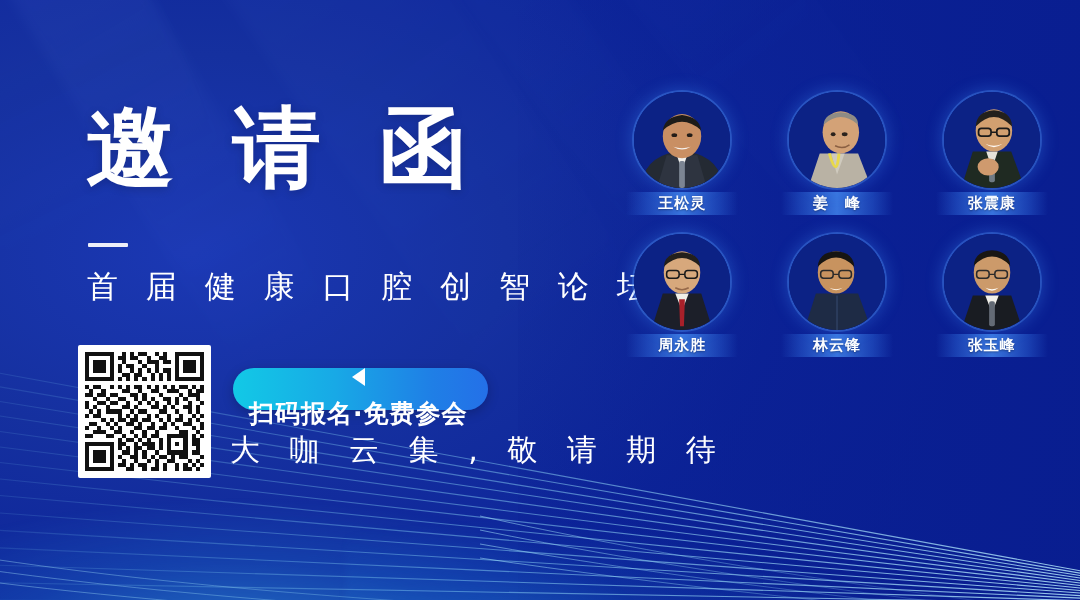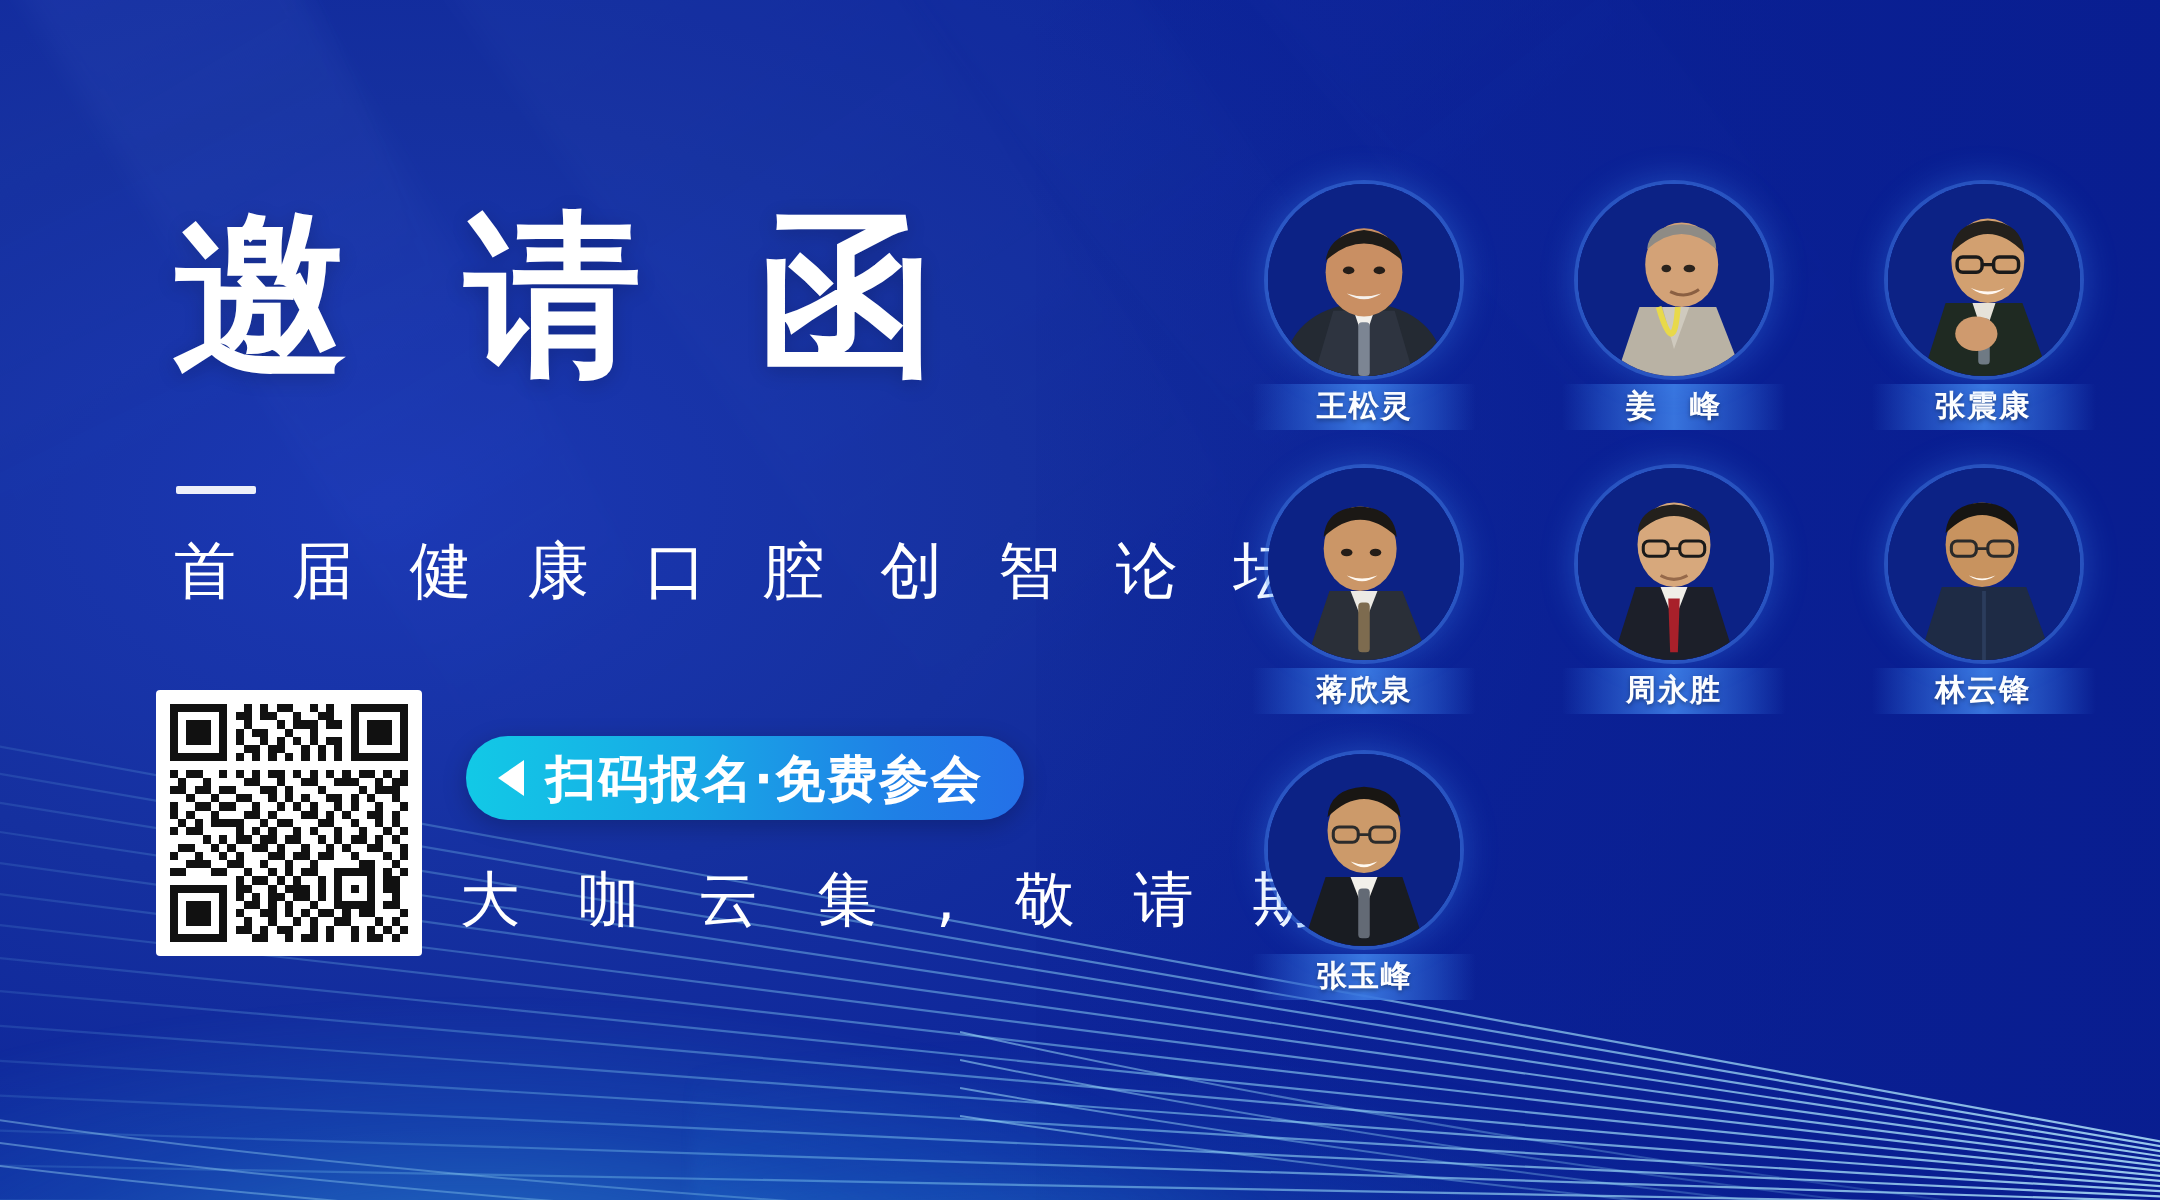--- a/index.html
+++ b/index.html
@@ -103,20 +103,21 @@
 
   .cta-btn {
     position: absolute; left: 155px; top: 368px;
     height: 42px; padding: 0 20px 0 16px;
     display: flex; align-items: center; gap: 11px;
     border-radius: 21px;
     background: linear-gradient(90deg, #12c9e6 0%, #18a9e6 40%, #1f7fe6 78%, #2470e8 100%);
     box-shadow: 0 3px 12px rgba(0,0,0,0.22);
     cursor: pointer;
     white-space: nowrap;
+    flex-direction: column;
   }
   .cta-arrow {
     width: 0; height: 0;
     border-top: 9px solid transparent;
     border-bottom: 9px solid transparent;
     border-right: 13px solid #ffffff;
     flex: none;
   }
   .cta-label {
     color: #ffffff; font-size: 25px; font-weight: 700;
@@ -611,42 +612,20 @@
           </svg>
         </div>
         <div class="ring"></div>
         <div class="ring2"></div>
       </div>
       <div class="nameplate">
         <span>张震康</span>
       </div>
     </div>
 
-    <div class="speaker">
-      <div class="avatar">
-        <div class="photo">
-          <svg viewBox="0 0 100 100" xmlns="http://www.w3.org/2000/svg">
-            <rect width="100" height="100" fill="#0c2285"></rect>
-            <path d="M20 100 L32 64 L70 64 L84 100 Z" fill="#2a2f38"></path>
-            <path d="M43 64 L50 82 L57 64 Z" fill="#eceae4"></path>
-            <rect x="47" y="70" width="6" height="26" rx="2" fill="#7d6b4f"></rect>
-            <ellipse cx="48" cy="42" rx="19" ry="22" fill="#cb9667"></ellipse>
-            <path d="M29 36 Q48 18 67 36 Q66 21 48 20 Q30 21 29 36 Z" fill="#1b1815"></path>
-            <ellipse cx="41" cy="44" rx="3" ry="2" fill="#241d18"></ellipse>
-            <ellipse cx="56" cy="44" rx="3" ry="2" fill="#241d18"></ellipse>
-            <path d="M41 56 Q49 62 57 56 Q49 59 41 56 Z" fill="#fff8f0"></path>
-          </svg>
-        </div>
-        <div class="ring"></div>
-        <div class="ring2"></div>
-      </div>
-      <div class="nameplate">
-        <span>蒋欣泉</span>
-      </div>
-    </div>
 
     <div class="speaker">
       <div class="avatar">
         <div class="photo">
           <svg viewBox="0 0 100 100" xmlns="http://www.w3.org/2000/svg">
             <rect width="100" height="100" fill="#0c2285"></rect>
             <path d="M18 100 L30 62 L70 62 L82 100 Z" fill="#1c1f29"></path>
             <path d="M43 62 L50 80 L57 62 Z" fill="#f0eee8"></path>
             <path d="M47 68 L53 68 L52 96 L48 96 Z" fill="#a8202a"></path>
             <ellipse cx="50" cy="40" rx="19" ry="22" fill="#d7a87c"></ellipse>

